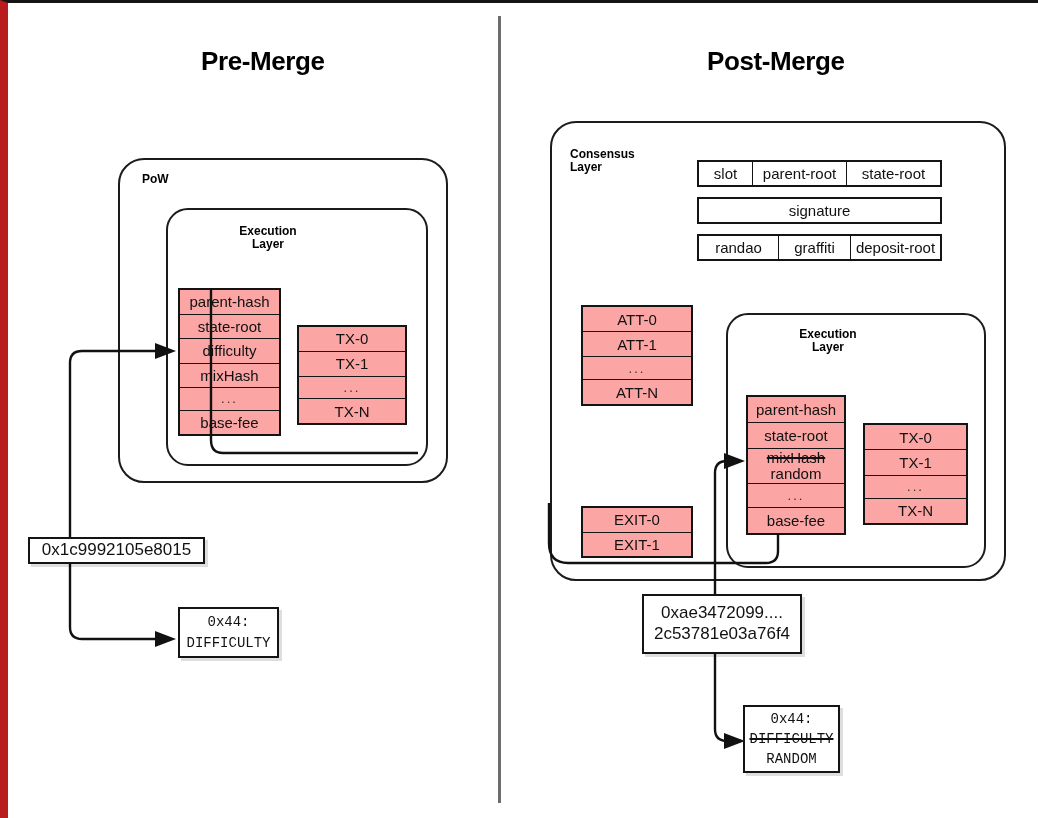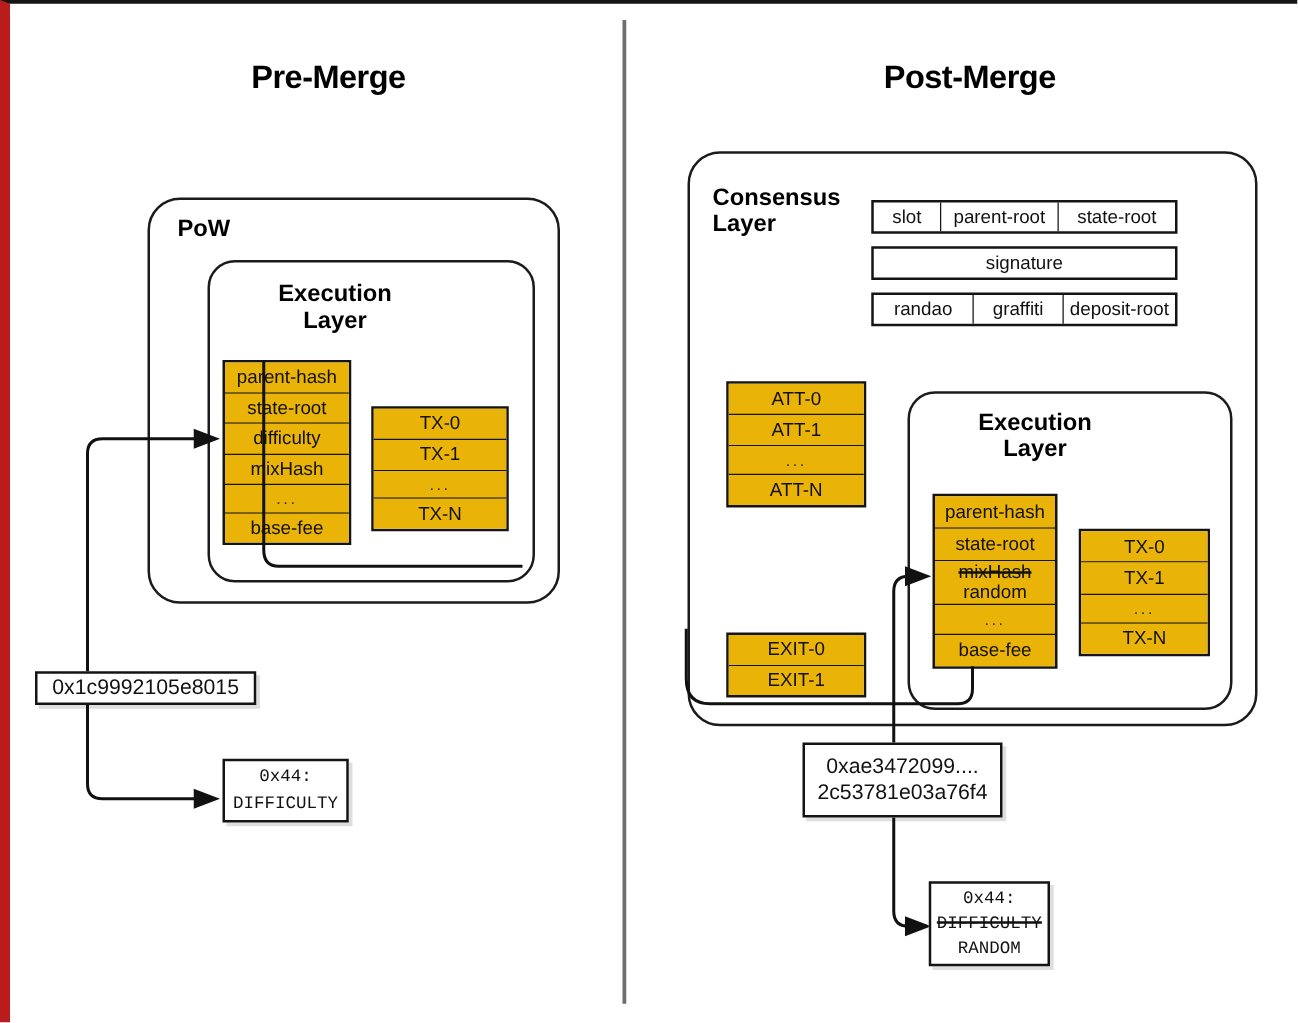--- a/index.html
+++ b/index.html
@@ -34,21 +34,21 @@
   
   .round-box {
     position: absolute;
     border: 2.5px solid #1b1b1b;
     border-radius: 26px;
     background: transparent;
   }
   .round-box.inner { border-radius: 22px; border-width: 2.5px; }
   .box-label {
     position: absolute;
-    font-size: 19px;
+    font-size: 12px;
     font-weight: bold;
     color: #000;
     line-height: 1.12;
     white-space: pre-line;
   }
   
   .stack {
     position: absolute;
     border: 2px solid #141414;
     background: #fff;
@@ -56,21 +56,21 @@
     flex-direction: column;
   }
   .stack .cell {
     border-bottom: 1.6px solid #141414;
     font-size: 15px;
     color: #111;
     display: flex;
     align-items: center;
     justify-content: center;
     text-align: right;
-    background: #eab308;
+    background: #fca5a5;
     flex: 1 1 auto;
   }
   .stack .cell:last-child { border-bottom: none; }
   .cell.dots { font-size: 13px; letter-spacing: 2px; color: #333; }
   .cell.two-line { flex-direction: column; line-height: 1.05; padding: 1px 0; }
   .strike { text-decoration: line-through; text-decoration-thickness: 1.6px; }
   
   .hrow {
     position: absolute;
     display: flex;

